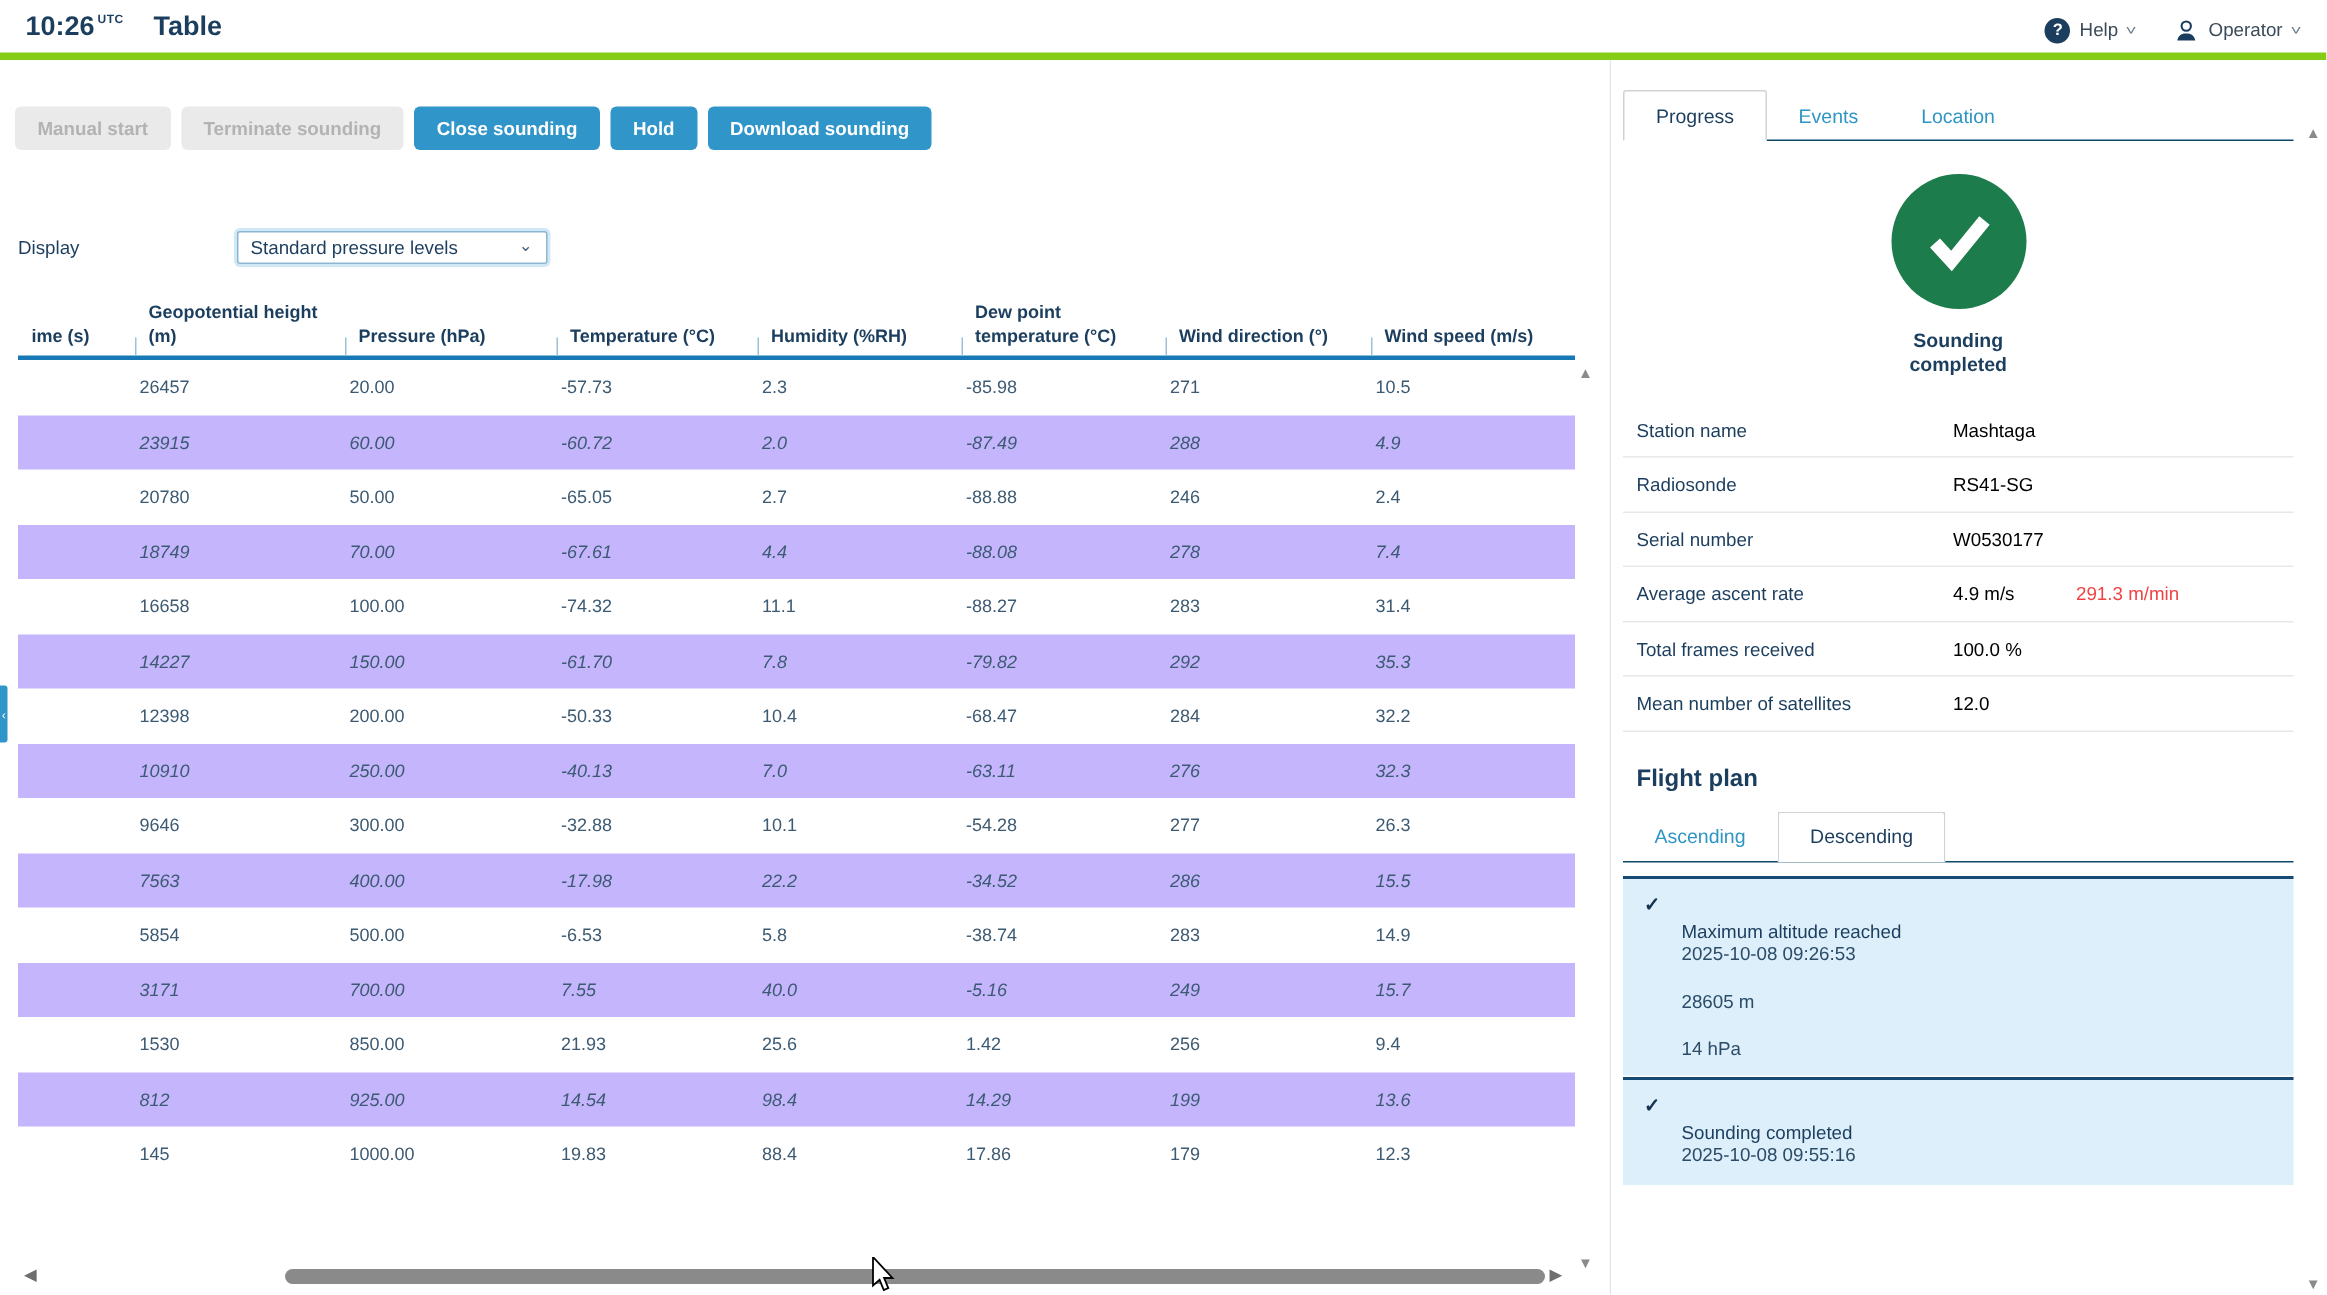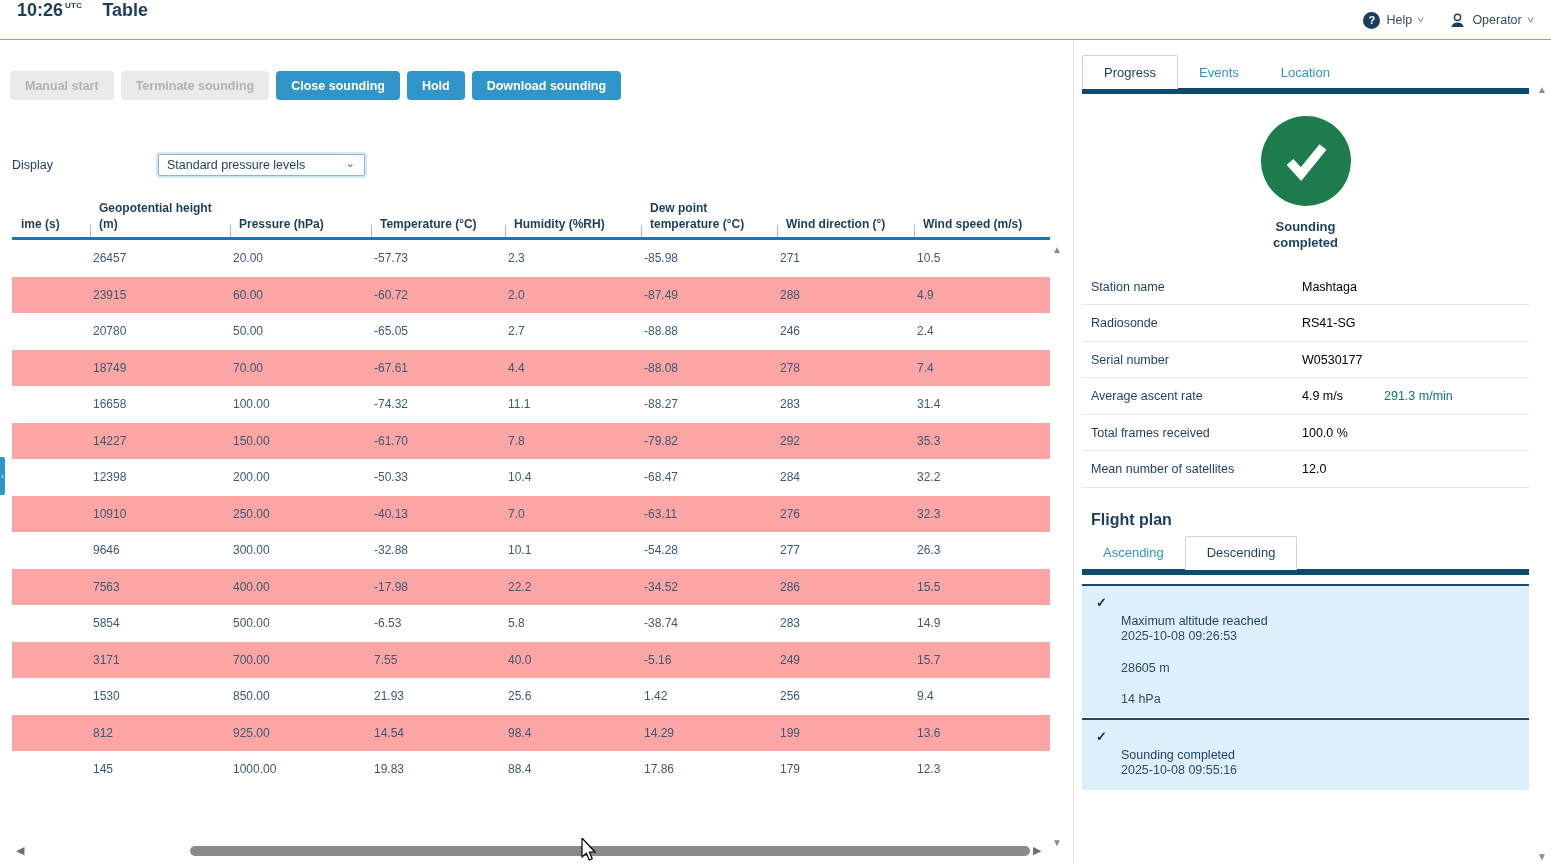--- a/index.html
+++ b/index.html
@@ -1,21 +1,21 @@
 <!DOCTYPE html>
 <html><head>
 <meta charset="utf-8">
 <style>
   * { margin:0; padding:0; box-sizing:border-box; }
   html,body { width:1551px; height:863px; overflow:hidden; background:#fff;
               font-family:"Liberation Sans", sans-serif; color:#1c3e5e; }
 
   
-  .topbar { height:40px; background:#fff; border-bottom:1px solid #84cc16;
-            display:flex; position:relative; }
+  .topbar { height:40px; background:#fff; border-bottom:5px solid #84cc16;
+            display:flex; align-items:center; position:relative; }
   .clock { margin-left:17px; font-size:18px; font-weight:bold; color:#1c3e5e; }
   .clock sup { font-size:8px; font-weight:bold; letter-spacing:.3px; vertical-align:8px; margin-left:2px; }
   .page-title { margin-left:20px; font-size:18px; font-weight:bold; color:#1c3e5e; }
   .topbar-right { position:absolute; right:18px; top:0; height:40px; display:flex; align-items:center; gap:26px; }
   .top-menu { display:flex; align-items:center; gap:6px; font-size:12.5px; color:#3a4a58; cursor:pointer; }
   .help-badge { width:17px; height:17px; border-radius:50%; background:#1c3e5e; color:#fff;
                 font-size:11px; font-weight:bold; display:flex; align-items:center; justify-content:center; }
   .chev { font-size:9px; color:#6b7b89; transform:scaleX(1.4); }
   .user-glyph svg { display:block; }
 
@@ -40,46 +40,46 @@
   .select .sel-chev { position:absolute; right:9px; top:2px; font-size:11px; color:#44637e; }
 
   
   .tablewrap { position:absolute; top:155px; left:12px; width:1038px; }
   .grid-row { display:grid; grid-template-columns:78px 140px 141px 134px 136px 136px 137px 136px; }
   .thead { border-bottom:3px solid #1878b6; }
   .th { font-size:12px; font-weight:bold; color:#1c3e5e; line-height:1.3;
         padding:6px 4px 5px 9px; display:flex; align-items:flex-end; position:relative; }
   .th + .th::before { content:""; position:absolute; left:0; bottom:0; width:1px; height:12px; background:#9dc0da; }
   .tr { height:36.5px; }
-  .tr.alt { background:#fca5a5; }
+  .tr.alt { background:#c4b5fd;font-style:italic; }
   .td { font-size:12px; color:#3d5a73; line-height:36.5px; padding-left:3px; white-space:nowrap; }
 
   
   .sarrow { position:absolute; font-size:10px; color:#8a8a8a; line-height:10px; cursor:pointer; }
   .hthumb { position:absolute; left:190px; top:846px; width:840px; height:10px;
             background:#8a8a8a; border-radius:5px; cursor:grab; }
   .side-handle { position:absolute; left:0; top:417px; width:5px; height:38px;
                  background:#3095c8; border-radius:0 2px 2px 0; color:#fff; font-size:8px;
                  display:flex; align-items:center; justify-content:center; cursor:pointer; }
 
   
-  .tabs { display:flex; align-items:flex-end; height:34px; border-bottom:6px solid #0c4a6e; margin-top:20px; }
+  .tabs { display:flex; align-items:flex-end; height:34px; border-bottom:1px solid #0c4a6e; margin-top:20px; }
   .tab { height:34px; padding:0 21px; font-size:13px; display:flex; align-items:center;
          color:#2f95c5; cursor:pointer; position:relative; top:1px; }
   .tab.active { background:#fff; color:#1c3e5e; border:1px solid #d2d2d2; border-bottom:1px solid #fff;
                 border-radius:2px 2px 0 0; }
   .status-circle { width:90px; height:90px; border-radius:50%; background:#1d7c4b;
                    margin:22px auto 0; display:flex; align-items:center; justify-content:center; }
   .status-label { width:110px; margin:13px auto 0; text-align:center; font-size:13px;
                   font-weight:bold; color:#1c3e5e; line-height:1.25; }
   .info-list { margin-top:17px; }
   .info-row { position:relative; height:36.5px; border-bottom:1px solid #e8e8e8; }
   .info-label { position:absolute; left:9px; top:0; line-height:36.5px; font-size:12.5px; color:#1c3e5e; }
   .info-value { position:absolute; left:220px; top:0; line-height:36.5px; font-size:12.5px; color:#000000; }
-  .info-value2 { position:absolute; left:302px; top:0; line-height:36.5px; font-size:12.5px; color:#0f766e; }
+  .info-value2 { position:absolute; left:302px; top:0; line-height:36.5px; font-size:12.5px; color:#ef4444; }
   .fp-title { margin:23px 0 0 9px; font-size:16px; font-weight:bold; color:#1c3e5e; }
   .fp-tabs { margin-top:12px; }
   .fp-events { margin-top:9px; }
   .event-box { background:#ddeffa; border-top:2px solid #164a72; padding:8px 0 11px; }
   .event-box + .event-box { margin-top:1px; }
   .event-head { display:flex; }
   .event-check { width:39px; text-align:center; font-size:13px; font-weight:bold; color:#14334f; line-height:18px; }
   .event-title { font-size:12.5px; color:#1c3e5e; line-height:1.22;margin-top:20px; }
   .event-time { font-size:12.5px; color:#2c4c68; line-height:1.22; }
   .event-detail { font-size:12.5px; color:#2c4c68; margin:17px 0 0 39px; }

